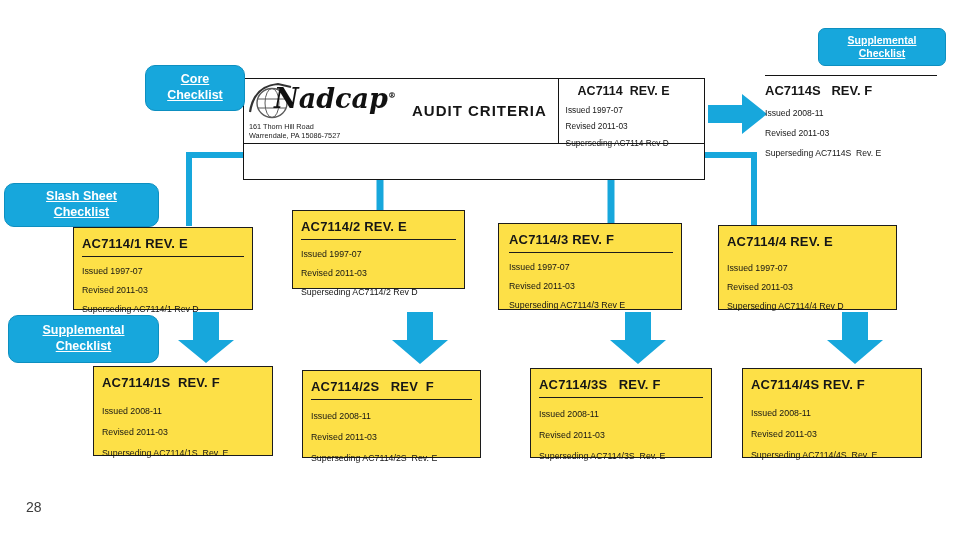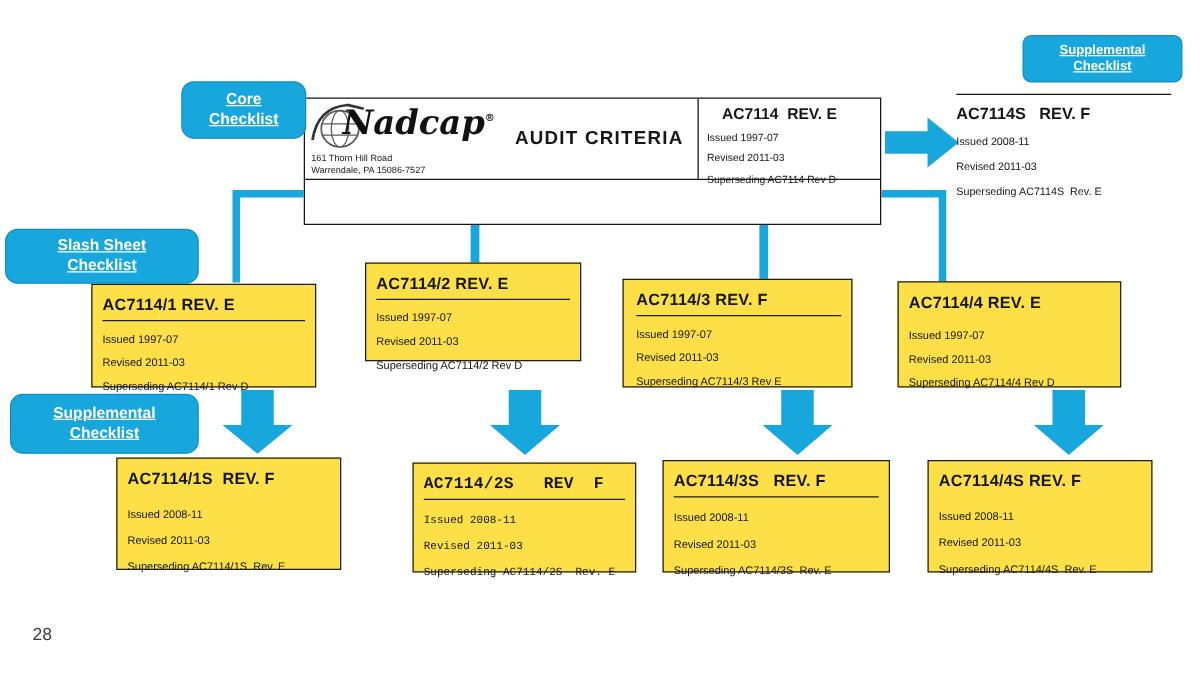--- a/index.html
+++ b/index.html
@@ -135,21 +135,21 @@
     <div class="row">Revised 2011-03</div>
     <div class="row">Superseding AC7114/4 Rev D</div>
   </div>
 
   <div class="card r3" style="left:93px;top:366px;width:180px;height:90px;">
     <div class="title">AC7114/1S  REV. F</div>
     <div class="row">Issued 2008-11</div>
     <div class="row">Revised 2011-03</div>
     <div class="row">Superseding AC7114/1S  Rev. E</div>
   </div>
-  <div class="card r3 ruled" style="left:330px;top:370px;width:179px;height:88px;font-family:Liberation Mono, monospace;">
+  <div class="card r3 ruled" style="left:302px;top:370px;width:179px;height:88px;">
     <div class="title">AC7114/2S   REV  F</div>
     <div class="row">Issued 2008-11</div>
     <div class="row">Revised 2011-03</div>
     <div class="row">Superseding AC7114/2S  Rev. E</div>
   </div>
   <div class="card r3 ruled" style="left:530px;top:368px;width:182px;height:90px;">
     <div class="title">AC7114/3S   REV. F</div>
     <div class="row">Issued 2008-11</div>
     <div class="row">Revised 2011-03</div>
     <div class="row">Superseding AC7114/3S  Rev. E</div>

